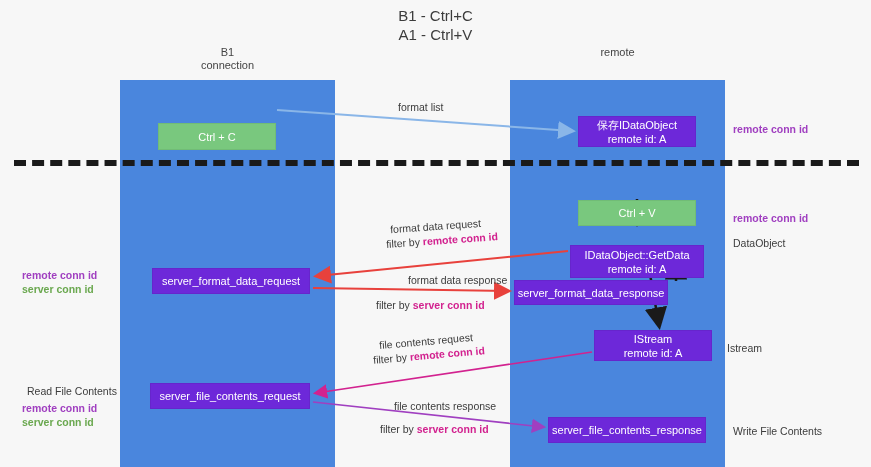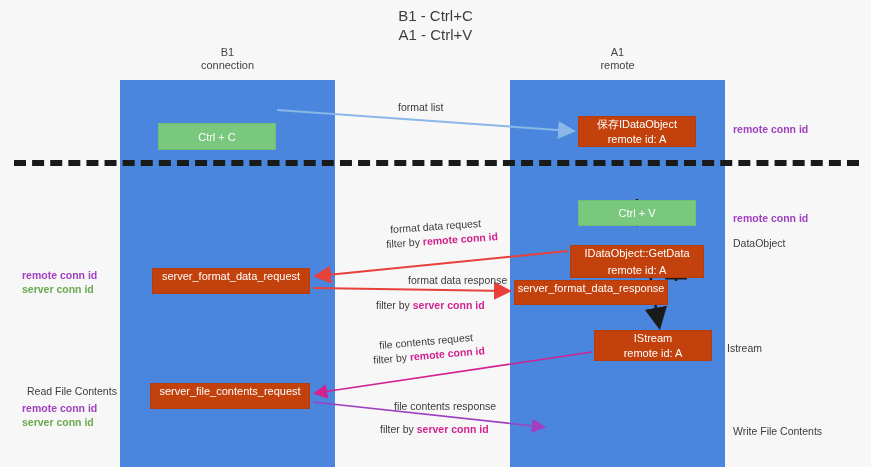--- a/index.html
+++ b/index.html
@@ -36,21 +36,21 @@
   }
 
   
   .node{
     position:absolute;box-sizing:border-box;
     display:flex;flex-direction:column;align-items:center;justify-content:center;
     color:#ffffff;font-size:11px;line-height:14px;text-align:center;
     border:1px solid rgba(0,0,0,.06);
   }
   .green{background:#79c87e;margin-top:28px;}
-  .orange{background:#c2410c;justify-content:space-between;}
+  .orange{background:#6d28d9;}
 
   #n-ctrlc   {left:158px;top:95px; width:118px;height:27px;}
   #n-idataobj{left:578px;top:116px;width:118px;height:31px;}
   #n-ctrlv   {left:578px;top:172px;width:118px;height:26px;}
   #n-getdata {left:570px;top:228px;width:134px;height:33px;margin-top:17px;}
   #n-sfdreq  {left:152px;top:268px;width:158px;height:26px;}
   #n-sfdresp {left:514px;top:280px;width:154px;height:25px;}
   #n-istream {left:594px;top:330px;width:118px;height:31px;}
   #n-sfcreq  {left:150px;top:383px;width:160px;height:26px;}
   #n-sfcresp {left:548px;top:417px;width:158px;height:26px;}
@@ -98,21 +98,20 @@
   <div id="title">
     <div>B1 - Ctrl+C</div>
     <div>A1 - Ctrl+V</div>
   </div>
 
   <div class="lane-head" id="head-b1">
     <div class="big">B1</div>
     <div>connection</div>
   </div>
   <div class="lane-head" id="head-a1">
-    <div class="big">A1</div>
     <div>remote</div>
   </div>
 
   <svg id="wires">
     <defs>
       <marker id="ah-blue" markerWidth="9" markerHeight="9" refX="7" refY="4.5" orient="auto">
         <path d="M0,0 L9,4.5 L0,9 z" fill="#8ab6e8"></path>
       </marker>
       <marker id="ah-red" markerWidth="9" markerHeight="9" refX="7" refY="4.5" orient="auto">
         <path d="M0,0 L9,4.5 L0,9 z" fill="#e8413c"></path>
@@ -177,20 +176,23 @@
 
   <div class="node orange" id="n-istream">
     <span>IStream</span>
     <span>remote id: A</span>
   </div>
 
   <div class="node orange" id="n-sfcreq">
     <span>server_file_contents_request</span>
   </div>
 
+  <div class="node orange" id="n-sfcresp">
+    <span>server_file_contents_response</span>
+  </div>
 
   <div class="elabel" id="l-formatlist">format list</div>
 
   <div class="elabel" id="l-fdreq">format data request</div>
   <div class="elabel" id="l-fdreq2">
     <span>filter by </span><span class="c-magenta">remote conn id</span>
   </div>
 
   <div class="elabel" id="l-fdresp">format data response</div>
   <div class="elabel" id="l-fdresp2">

